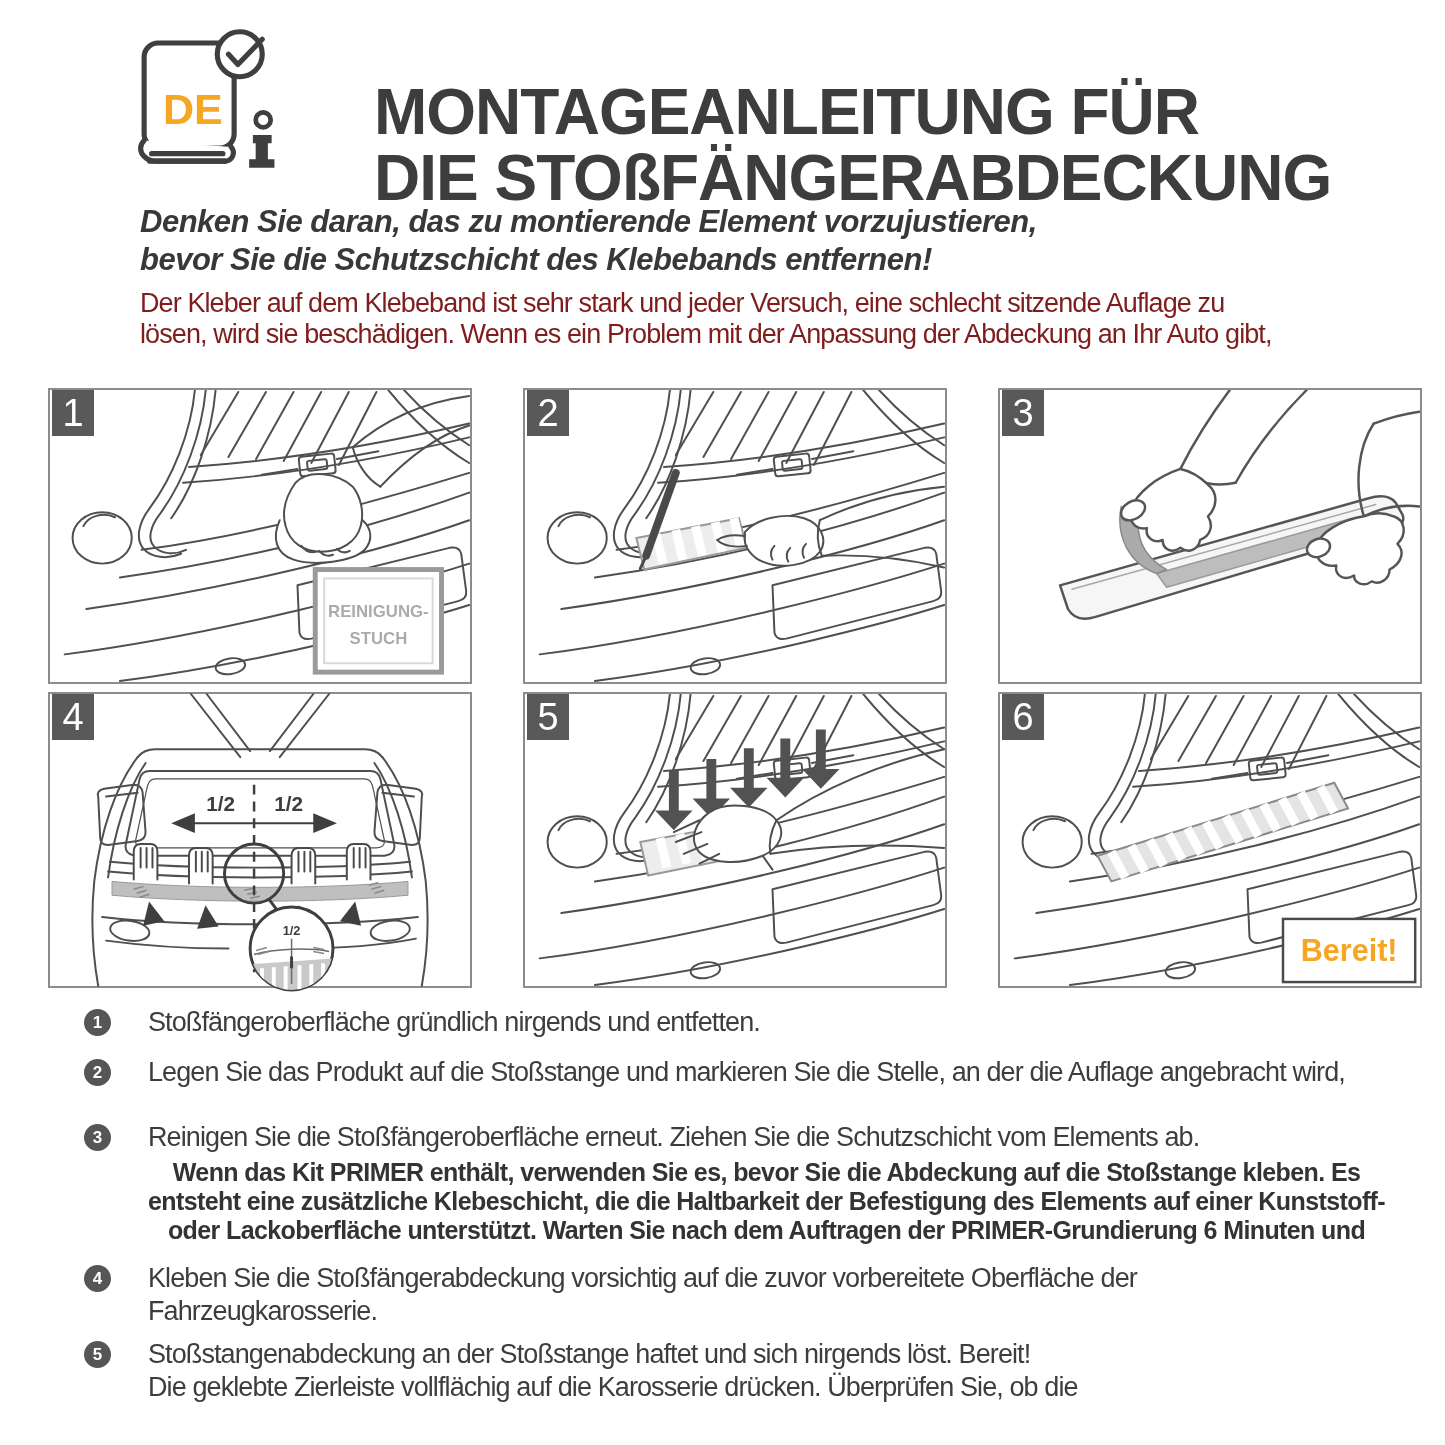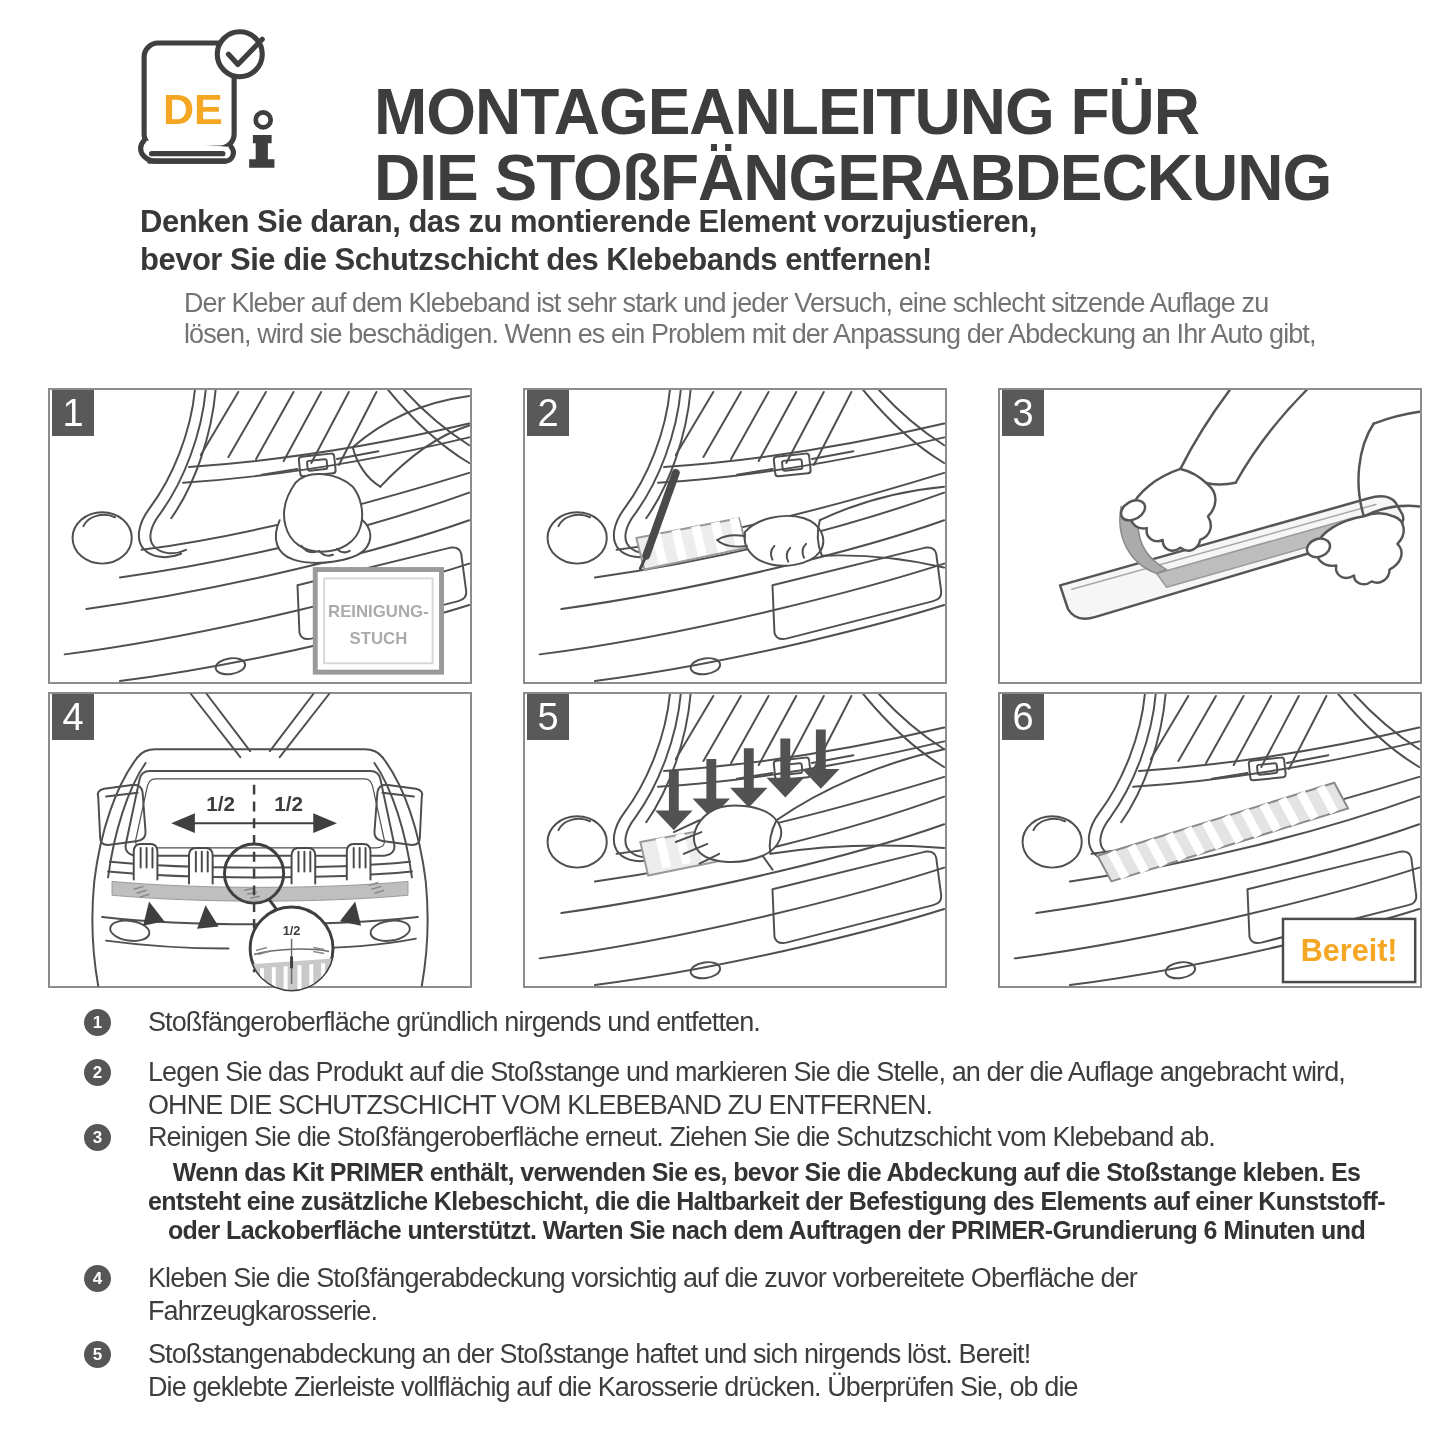--- a/index.html
+++ b/index.html
@@ -5,22 +5,22 @@
   html,body{margin:0;padding:0;background:#fff;}
   body{width:1445px;height:1445px;position:relative;font-family:"Liberation Sans",sans-serif;color:#3d3d3d;}
   .page{position:absolute;inset:0;background:#fff;overflow:hidden;}
 
   
   .brand-icon{position:absolute;left:130px;top:28px;width:152px;height:150px;}
   .title{position:absolute;left:374px;top:36px;font-size:64px;line-height:66px;letter-spacing:-1px;font-weight:700;color:#3d3d3d;white-space:nowrap;}
   .title span{display:block;}
 
   .warning{position:absolute;left:140px;top:203px;font-size:31px;font-weight:bold;line-height:38px;letter-spacing:-0.5px;color:#383838;}
-  .warning span{display:block;white-space:nowrap;}
-  .intro{position:absolute;left:140px;top:288px;font-size:27px;line-height:31px;letter-spacing:-0.9px;color:#737373;margin-left:44px;}
+  .warning span{display:block;white-space:nowrap;font-style:italic;}
+  .intro{position:absolute;left:140px;top:288px;font-size:27px;line-height:31px;letter-spacing:-0.9px;color:#7f1d1d;}
   .intro span{display:block;white-space:nowrap;}
 
   
   .panel{position:absolute;width:424px;height:296px;border:2px solid #8c8c8c;background:#fff;box-sizing:border-box;}
   .panel svg{display:block;width:420px;height:292px;}
   .p1{left:48px;top:388px;} .p2{left:523px;top:388px;} .p3{left:998px;top:388px;}
   .p4{left:48px;top:692px;} .p5{left:523px;top:692px;} .p6{left:998px;top:692px;}
   .p4 svg{overflow:visible;}
   .badge{position:absolute;left:2px;top:0;width:42px;height:46px;background:#595959;color:#fff;
          font-size:38px;line-height:46px;text-align:center;z-index:2;}
@@ -328,28 +328,27 @@
     <span class="dot">1</span>
     <div class="txt">
         <span>Stoßfängeroberfläche gründlich nirgends und entfetten.</span>
       </div>
   </div>
 
   <div class="step" style="top:1056px">
     <span class="dot">2</span>
     <div class="txt">
       <span>Legen Sie das Produkt auf die Stoßstange und markieren Sie die Stelle, an der die Auflage angebracht wird,</span>
-      <span>OHNE DIE SCHUTZSCHICHT VOM KLEBEBAND ZU ENTFERNEN.</span>
     </div>
   </div>
 
   <div class="step" style="top:1121px">
     <span class="dot">3</span>
     <div class="txt">
-      <span>Reinigen Sie die Stoßfängeroberfläche erneut. Ziehen Sie die Schutzschicht vom Klebeband ab.</span>
+      <span>Reinigen Sie die Stoßfängeroberfläche erneut. Ziehen Sie die Schutzschicht vom Elements ab.</span>
       <div class="note">
         <span>Wenn das Kit PRIMER enthält, verwenden Sie es, bevor Sie die Abdeckung auf die Stoßstange kleben. Es</span>
         <span>entsteht eine zusätzliche Klebeschicht, die die Haltbarkeit der Befestigung des Elements auf einer Kunststoff-</span>
         <span>oder Lackoberfläche unterstützt. Warten Sie nach dem Auftragen der PRIMER-Grundierung 6 Minuten und</span>
       </div>
     </div>
   </div>
 
   <div class="step" style="top:1262px">
     <span class="dot">4</span>

